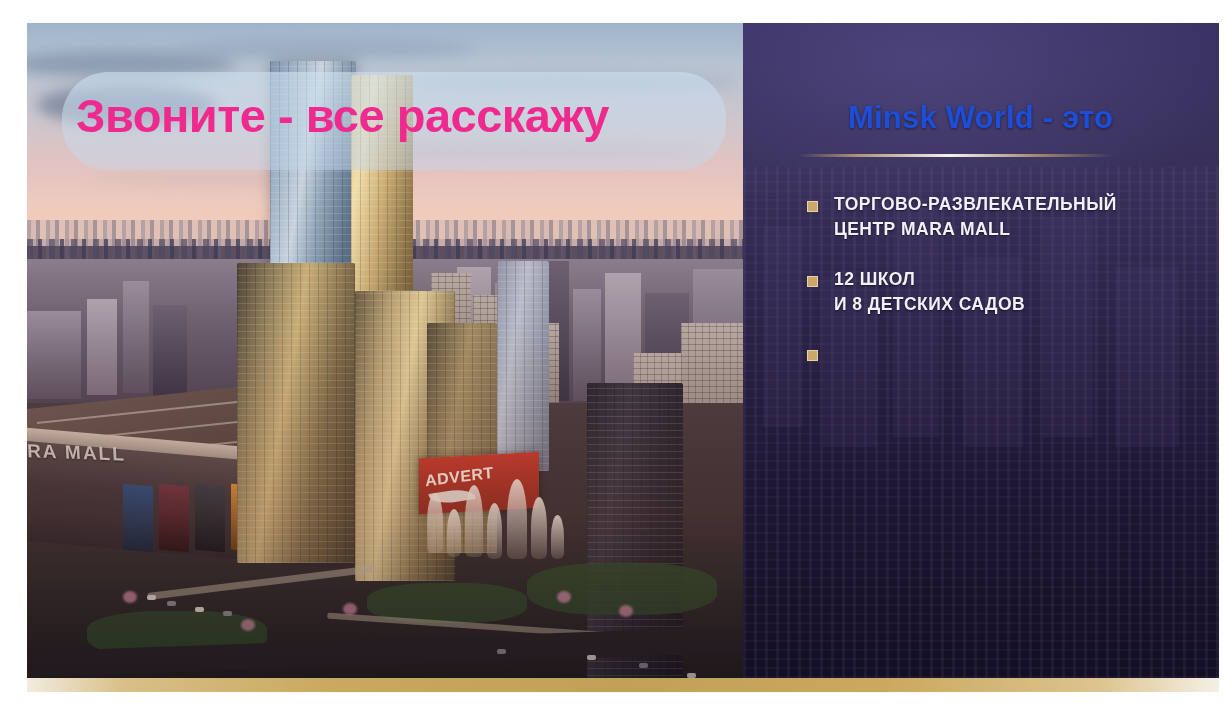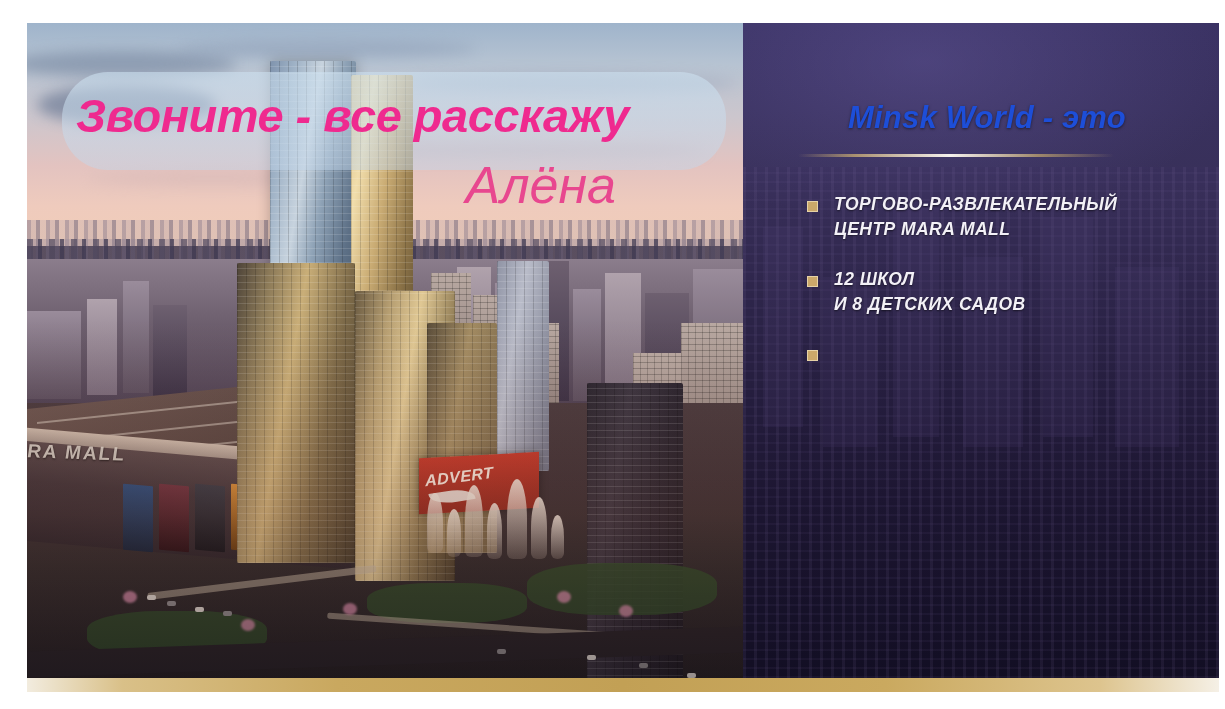--- a/index.html
+++ b/index.html
@@ -1,18 +1,18 @@
 <!DOCTYPE html>
 <html><head>
 <meta charset="utf-8">
 <style>
   html,body{margin:0;padding:0;background:#ffffff;}
   body{width:1225px;height:709px;overflow:hidden;font-family:"Liberation Sans",sans-serif;}
 
-  .slide{position:relative;width:1225px;height:501px;background:#ffffff;font-style:italic;}
+  .slide{position:relative;width:1225px;height:501px;background:#ffffff;}
 
   
   .photo{
     position:absolute;left:27px;top:23px;width:716px;height:655px;
     overflow:hidden;background:#2b2030;
   }
   
   .sky{
     position:absolute;left:0;top:0;width:100%;height:34%;
     background:linear-gradient(180deg,#9fb4cb 0%,#b6c3d2 18%,#ccc6cd 42%,#e3c3c0 64%,#efcbbd 82%,#f0cdb8 100%);
@@ -340,21 +340,20 @@
     <div class="blossom" style="left:214px;top:596px;"></div>
     <div class="blossom" style="left:316px;top:580px;"></div>
     <div class="blossom" style="left:530px;top:568px;"></div>
     <div class="blossom" style="left:592px;top:582px;"></div>
 
     <div class="photo-warm"></div>
   </div>
 
   <div class="band"></div>
   <div class="headline">Звоните - все расскажу</div>
-  <div class="subline">Алёна</div>
 
   <div class="panel">
     <div class="panel-glow"></div>
     <div class="panel-city">
       <div class="panel-b" style="left:20px;top:60px;width:40px;height:200px;"></div>
       <div class="panel-b" style="left:80px;top:110px;width:54px;height:170px;"></div>
       <div class="panel-b" style="left:150px;top:40px;width:46px;height:230px;"></div>
       <div class="panel-b" style="left:220px;top:90px;width:60px;height:190px;"></div>
       <div class="panel-b" style="left:300px;top:50px;width:50px;height:220px;"></div>
       <div class="panel-b" style="left:372px;top:100px;width:64px;height:180px;"></div>

